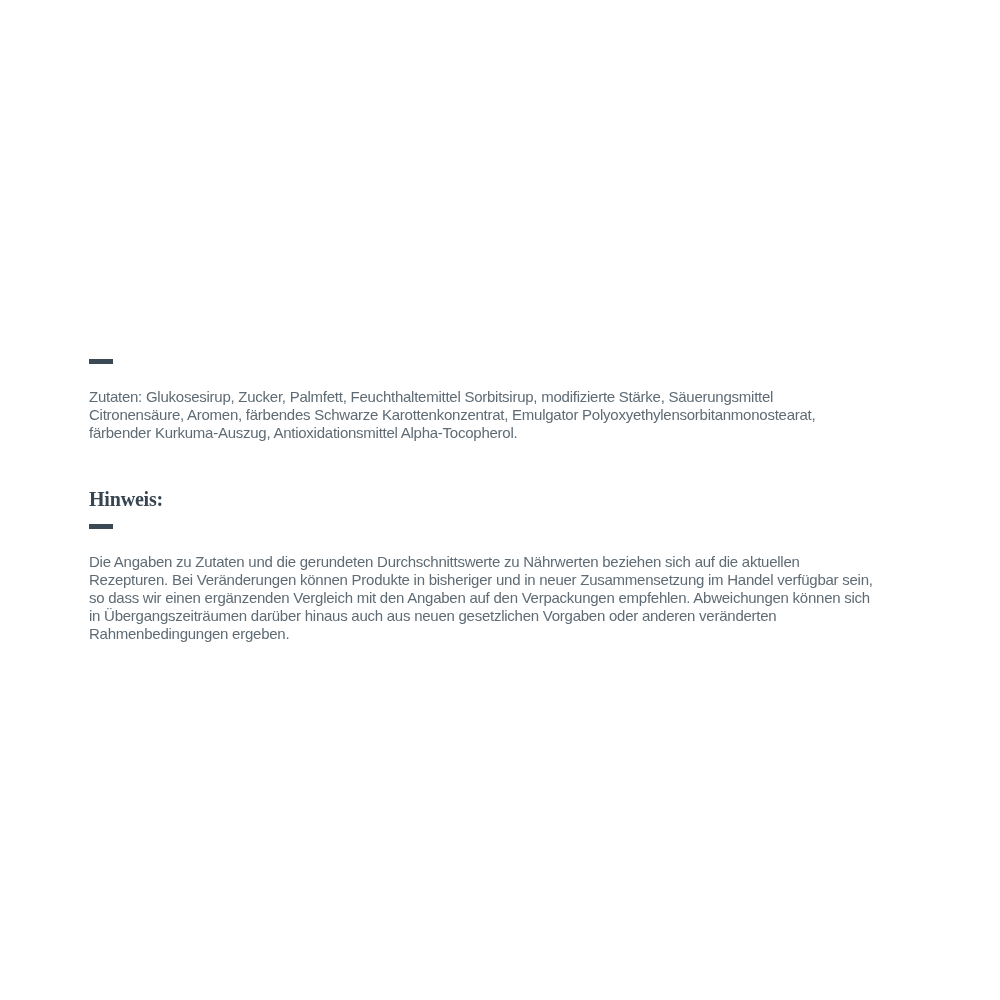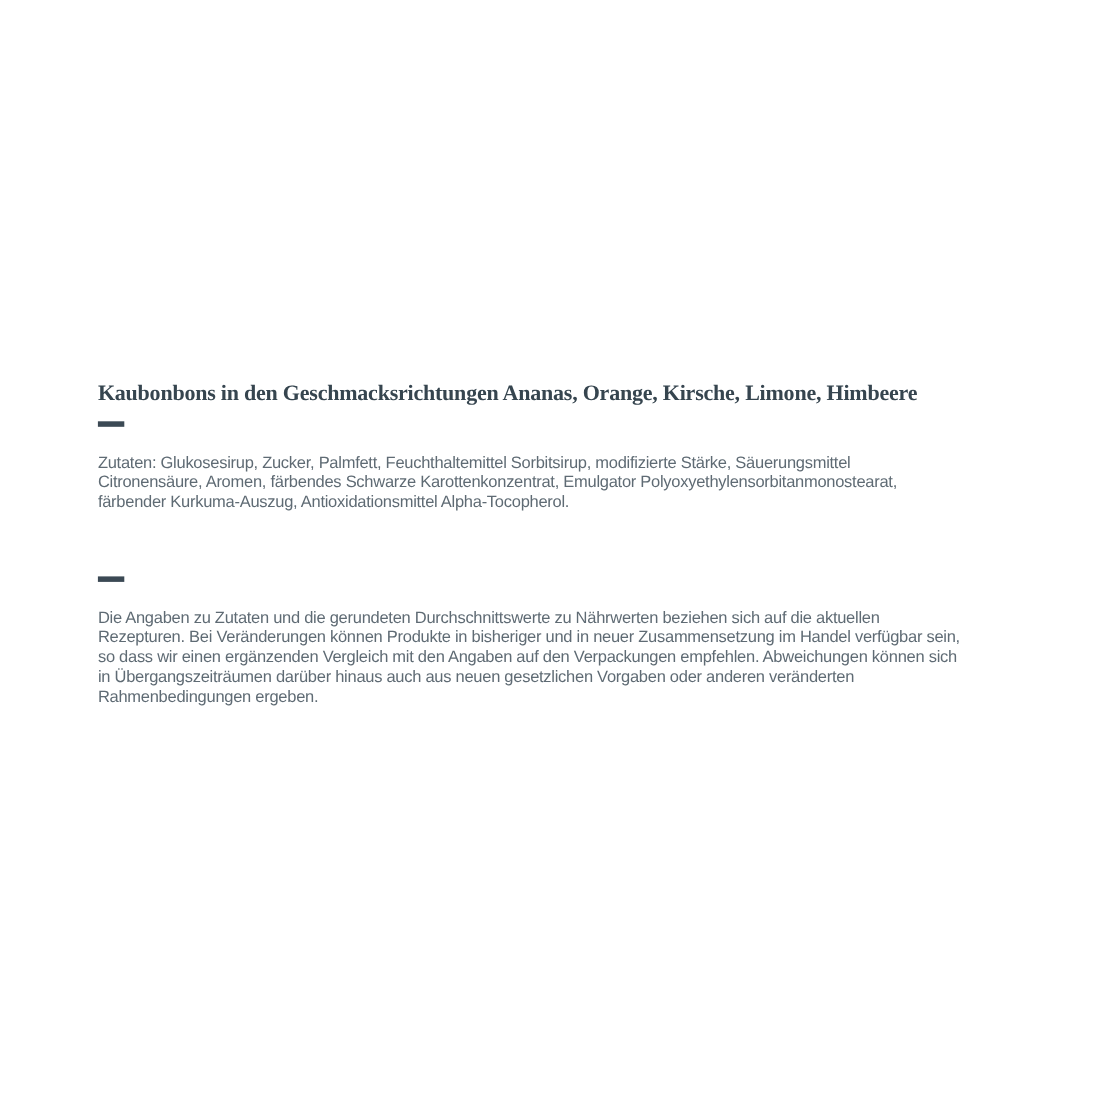--- a/index.html
+++ b/index.html
@@ -50,30 +50,30 @@
   .note-gap {
     height: 46px;
   }
 </style>
 </head>
 <body>
 
 <div class="page">
   <div class="content">
 
-    <h1 class="section-heading">Kaubonbons in den Geschmacksrichtungen Ananas, Orange, Kirsche, Limone, Himbeere</h1>
 
     <div class="divider"></div>
 
     <p class="body-text">Zutaten: Glukosesirup, Zucker, Palmfett, Feuchthaltemittel Sorbitsirup, modifizierte Stärke, Säuerungsmittel
 Citronensäure, Aromen, färbendes Schwarze Karottenkonzentrat, Emulgator Polyoxyethylensorbitanmonostearat,
 färbender Kurkuma-Auszug, Antioxidationsmittel Alpha-Tocopherol.</p>
 
     <div class="note-gap"></div>
 
+    <h2 class="section-heading">Hinweis:</h2>
 
     <div class="divider"></div>
 
     <p class="body-text">Die Angaben zu Zutaten und die gerundeten Durchschnittswerte zu Nährwerten beziehen sich auf die aktuellen
 Rezepturen. Bei Veränderungen können Produkte in bisheriger und in neuer Zusammensetzung im Handel verfügbar sein,
 so dass wir einen ergänzenden Vergleich mit den Angaben auf den Verpackungen empfehlen. Abweichungen können sich
 in Übergangszeiträumen darüber hinaus auch aus neuen gesetzlichen Vorgaben oder anderen veränderten
 Rahmenbedingungen ergeben.</p>
 
   </div>

